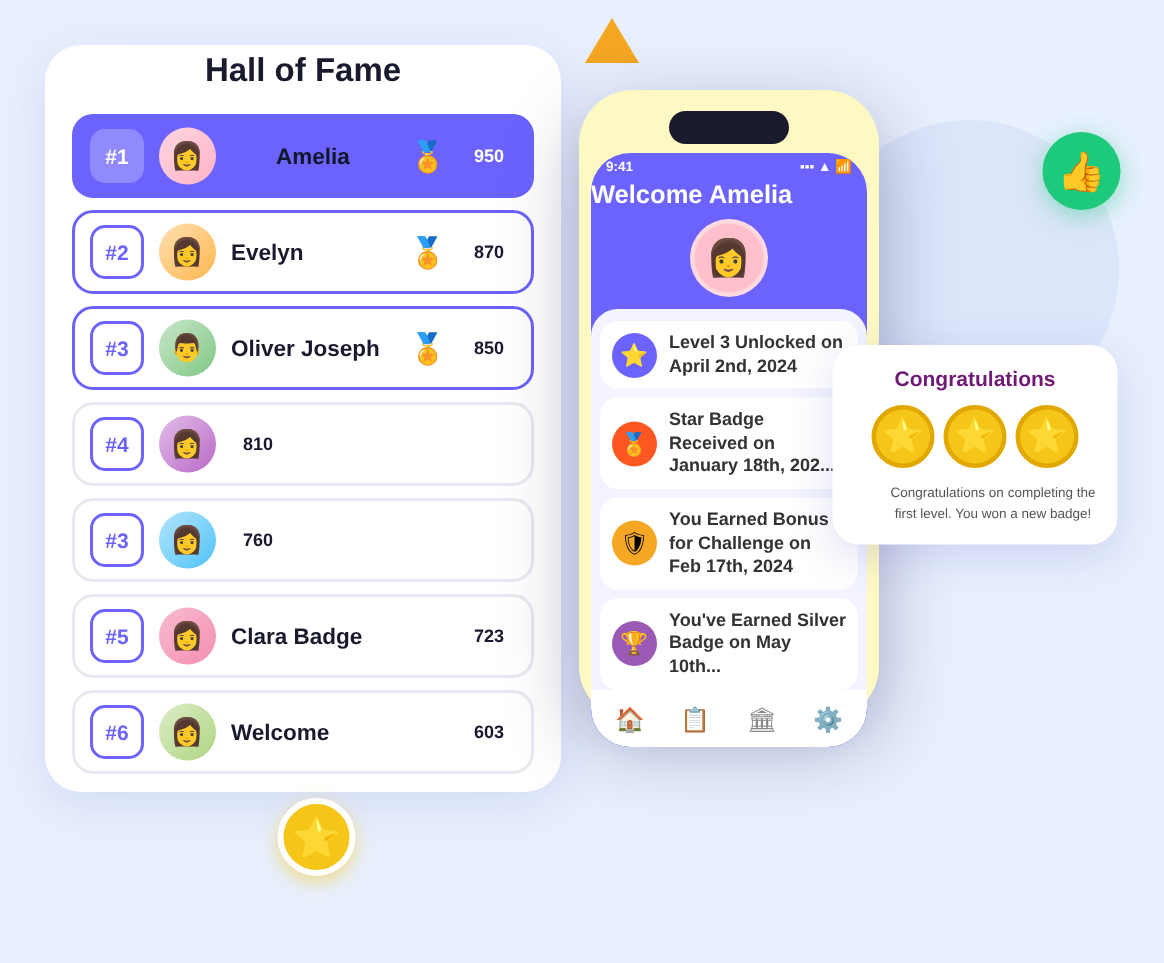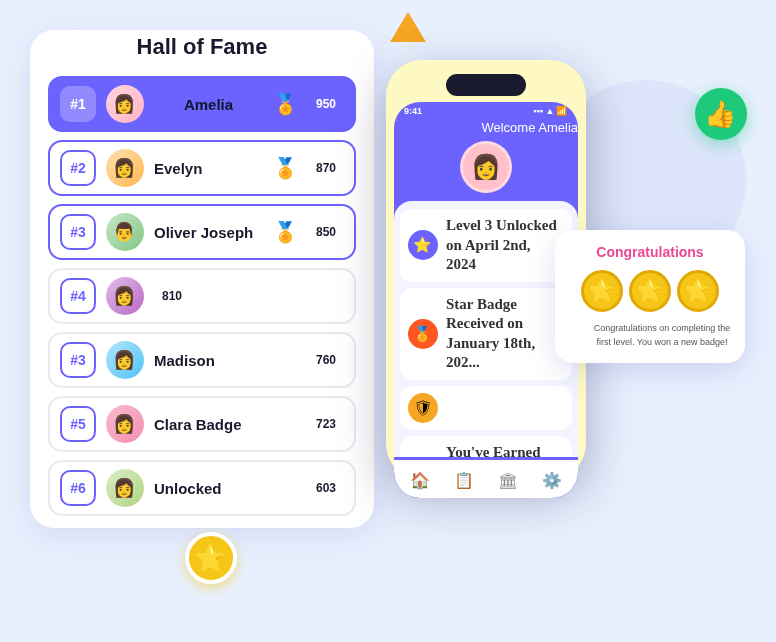--- a/index.html
+++ b/index.html
@@ -172,24 +172,24 @@
     .phone-status-bar {
       display: flex;
       justify-content: space-between;
       align-items: center;
       padding: 4px 10px 2px;
       font-size: 9px;
       color: #fff;
       font-weight: 600;
     }
     .phone-welcome {
-      text-align: right;
+      text-align: left;
       color: #fff;
-      font-weight: 400;
-      font-size: 13px;
+      font-weight: 700;
+      font-size: 17px;
       padding: 2px 0 6px;
     }
     .phone-avatar {
       width: 52px;
       height: 52px;
       border-radius: 50%;
       background: #ffc0cb;
       margin: 0 auto 8px;
       border: 3px solid rgba(255,255,255,0.4);
       display: flex;
@@ -222,25 +222,24 @@
       height: 30px;
       border-radius: 50%;
       background: #6c63ff;
       flex-shrink: 0;
       display: flex;
       align-items: center;
       justify-content: center;
       font-size: 15px;
     }
     .feed-text {
-      font-size: 15px;
+      font-size: 12px;
       color: #333;
       font-weight: 600;
       line-height: 1.3;
-      font-family: Liberation Serif, serif;
     }
 
     .phone-nav {
       background: #fff;
       display: flex;
       justify-content: space-around;
       align-items: center;
       padding: 6px 4px 4px;
       border-radius: 0 0 26px 26px;
       position: absolute;
@@ -263,21 +262,21 @@
       width: 190px;
       background: #fff;
       border-radius: 18px;
       padding: 14px 12px;
       box-shadow: 0 8px 28px rgba(80,80,180,0.18);
     }
     .congrats-title {
       text-align: center;
       font-size: 14px;
       font-weight: 800;
-      color: #ec4899;
+      color: #701a75;
       margin-bottom: 10px;
     }
     .stars-row {
       display: flex;
       justify-content: center;
       gap: 6px;
       margin-bottom: 10px;
     }
     .star-circle {
       width: 42px;
@@ -363,35 +362,34 @@
 
   <div class="hof-row">
     <div class="rank-badge outlined">#4</div>
     <div class="avatar av4">👩</div>
     <span class="hof-score">810</span>
   </div>
 
   <div class="hof-row">
     <div class="rank-badge outlined">#3</div>
     <div class="avatar av5">👩</div>
-    <span class="hof-name">Madison</span>
     <span class="hof-score">760</span>
   </div>
 
   <div class="hof-row">
     <div class="rank-badge outlined">#5</div>
     <div class="avatar av6">👩</div>
     <span class="hof-name">Clara Badge</span>
     <span class="hof-score">723</span>
   </div>
 
   <div class="hof-row">
     <div class="rank-badge outlined">#6</div>
     <div class="avatar av7">👩</div>
-    <span class="hof-name">Unlocked</span>
+    <span class="hof-name">Welcome</span>
     <span class="hof-score">603</span>
   </div>
 </div>
 
 <div class="star-badge">
   <span>⭐</span>
 </div>
 
 <div class="phone">
   <div class="phone-notch"></div>
@@ -410,20 +408,21 @@
       <div class="feed-item">
         <div class="feed-icon">⭐</div>
         <div class="feed-text">Level 3 Unlocked on April 2nd, 2024</div>
       </div>
       <div class="feed-item">
         <div class="feed-icon" style="background:#ff5722;">🏅</div>
         <div class="feed-text">Star Badge Received on January 18th, 202...</div>
       </div>
       <div class="feed-item">
         <div class="feed-icon" style="background:#f5a623;">🛡</div>
+        <div class="feed-text">You Earned Bonus for Challenge on Feb 17th, 2024</div>
       </div>
       <div class="feed-item">
         <div class="feed-icon" style="background:#9b59b6;">🏆</div>
         <div class="feed-text">You've Earned Silver Badge on May 10th...</div>
       </div>
     </div>
 
     <div class="phone-nav">
       <span class="nav-icon active">🏠</span>
       <span class="nav-icon">📋</span>

